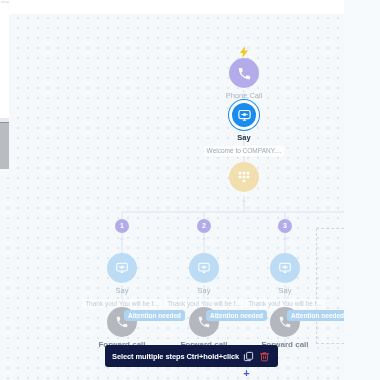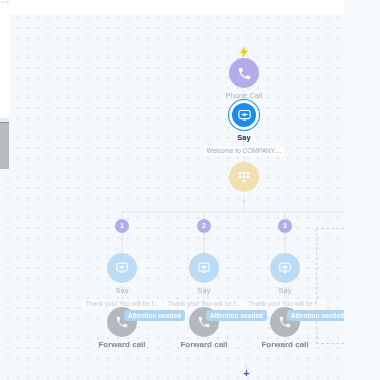--- a/index.html
+++ b/index.html
@@ -382,20 +382,37 @@
         <path d="M6.6 10.8c1.4 2.8 3.8 5.1 6.6 6.6l2.2-2.2c.3-.3.7-.4 1-.2 1.1.4 2.3.6 3.6.6.6 0 1 .4 1 1V20c0 .6-.4 1-1 1C10.6 21 3 13.4 3 4c0-.6.4-1 1-1h3.5c.6 0 1 .4 1 1 0 1.2.2 2.4.6 3.6.1.4 0 .7-.2 1l-2.3 2.2z" fill="#ffffff" opacity="0.85"></path>
       </svg>
     </div>
     <div class="node-title fwd-t">Forward call</div>
   </div>
 
   <div class="pill-attention" style="left:124px; top:310px;">Attention needed</div>
   <div class="pill-attention" style="left:206px; top:310px;">Attention needed</div>
   <div class="pill-attention" style="left:287px; top:310px;">Attention needed</div>
 
+  <div class="toolbar">
+    <div class="toolbar-label">Select multiple steps Ctrl+hold+click</div>
+    <div class="tb-icon">
+      <svg width="11" height="11" viewBox="0 0 24 24" xmlns="http://www.w3.org/2000/svg">
+        <rect x="8" y="3" width="13" height="15" rx="2" fill="none" stroke="#e8ecf5" stroke-width="2"></rect>
+        <path d="M16 21H5a2 2 0 0 1-2-2V8" fill="none" stroke="#e8ecf5" stroke-width="2" stroke-linecap="round"></path>
+      </svg>
+    </div>
+    <div class="tb-icon">
+      <svg width="11" height="11" viewBox="0 0 24 24" xmlns="http://www.w3.org/2000/svg">
+        <path d="M3 6h18" stroke="#d94a4a" stroke-width="2" stroke-linecap="round"></path>
+        <path d="M9 6V4h6v2" fill="none" stroke="#d94a4a" stroke-width="2"></path>
+        <rect x="5.5" y="6.5" width="13" height="15" rx="2" fill="none" stroke="#d94a4a" stroke-width="2"></rect>
+        <path d="M10 11v6M14 11v6" stroke="#d94a4a" stroke-width="1.8" stroke-linecap="round"></path>
+      </svg>
+    </div>
+  </div>
 
   <div class="plus-btn">+</div>
 
   <div class="top-strip">
     <div class="top-strip-text">step</div>
   </div>
   <div class="left-panel"></div>
   <div class="left-scroll-cap"></div>
   <div class="left-scroll"></div>
 

